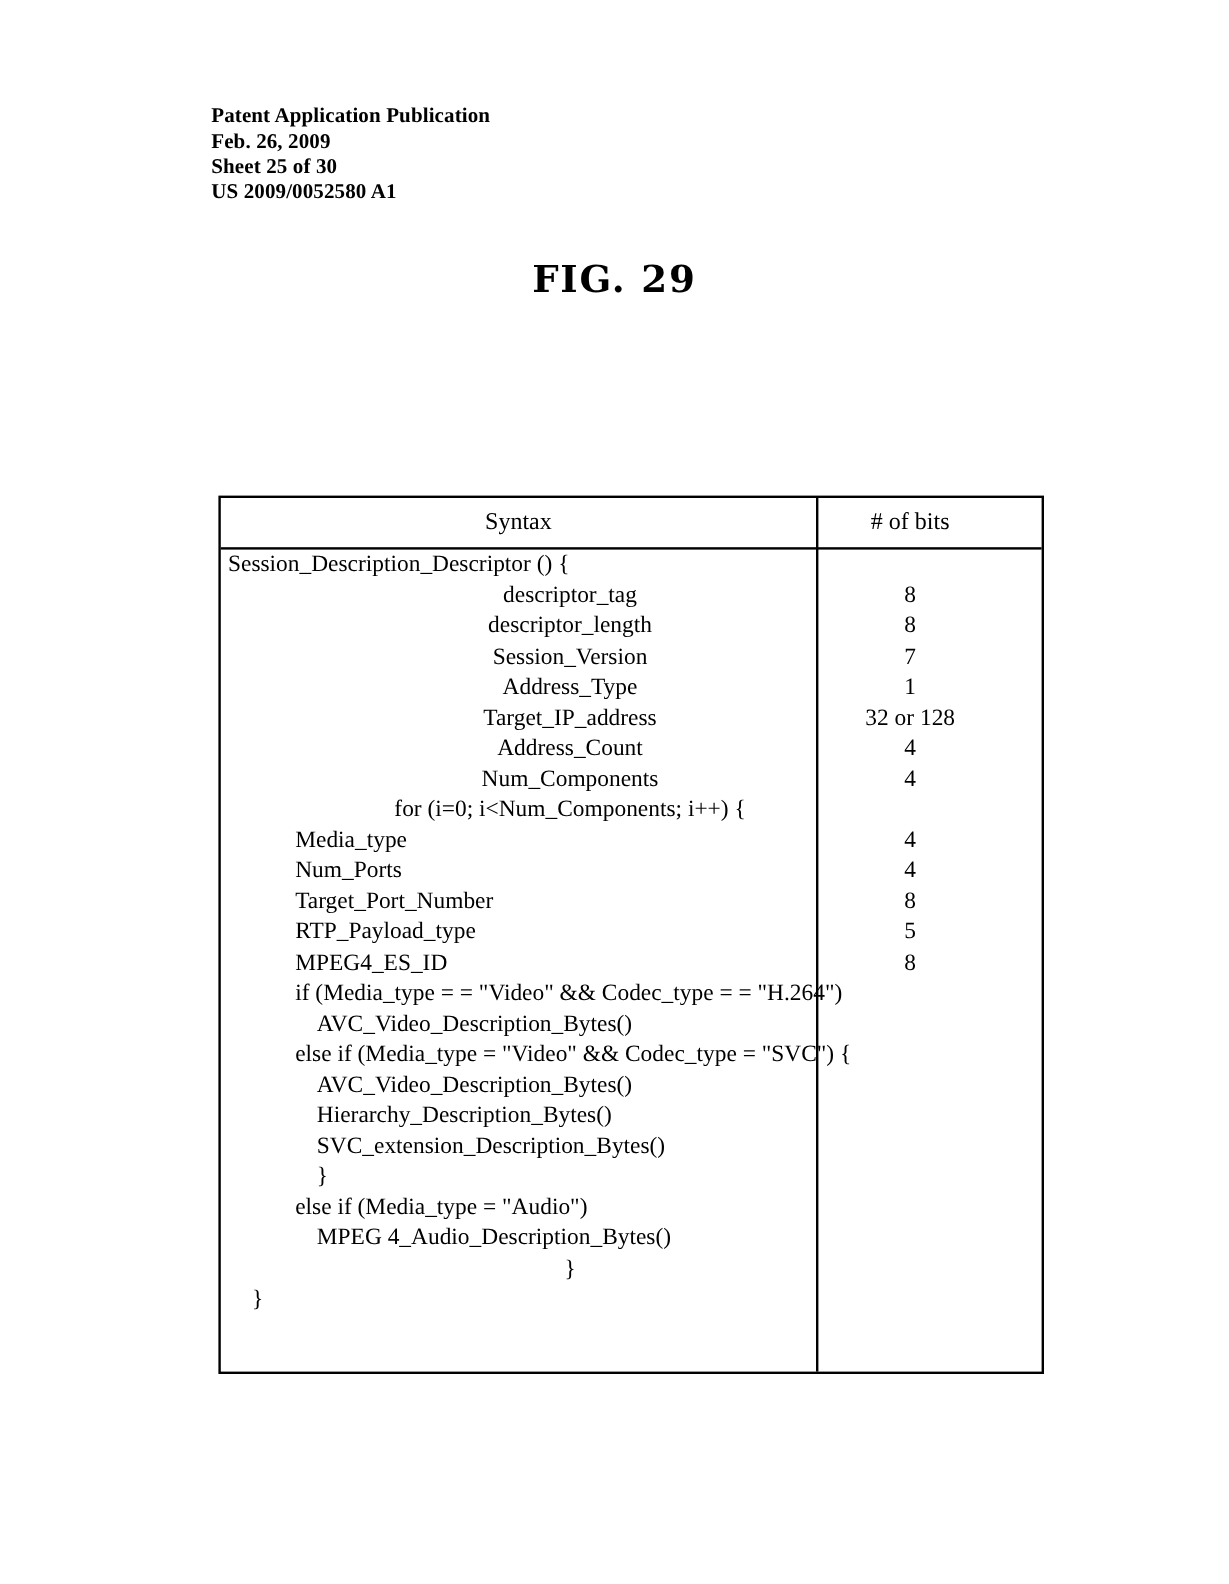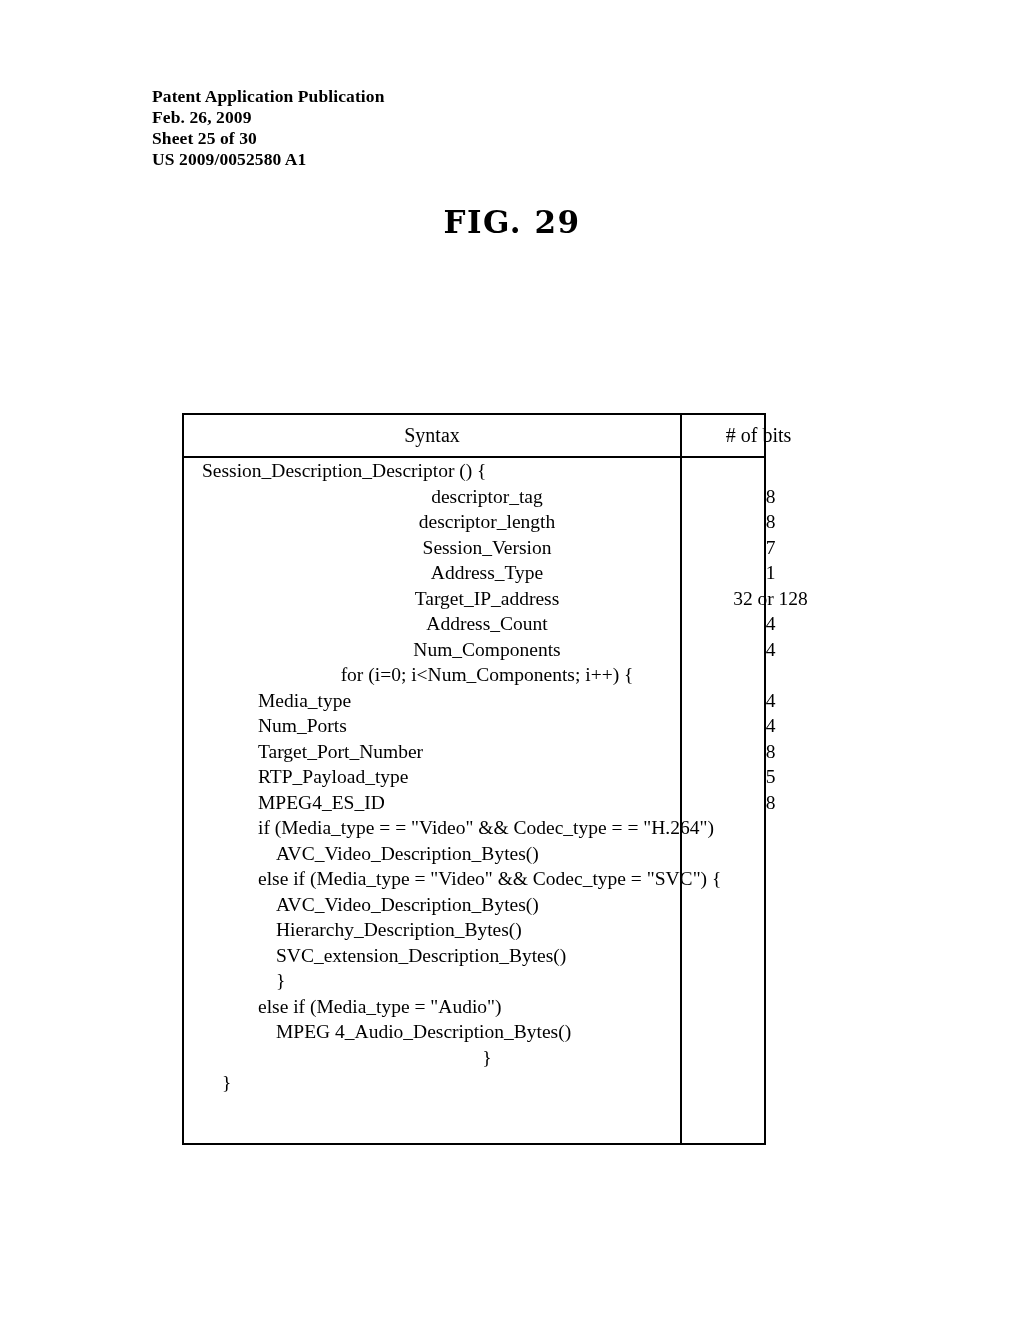--- a/index.html
+++ b/index.html
@@ -26,43 +26,43 @@
     height: 26px;
     display: flex;
     align-items: baseline;
     font-weight: bold;
     font-size: 17.5px;
     letter-spacing: 0.1px;
     white-space: nowrap;
     flex-direction: column;
   }
   #page-header .hdr-pub      { }
-  #page-header .hdr-date     { margin-left: 20px; }
+  #page-header .hdr-date     { margin-left: 44px; }
   #page-header .hdr-sheet    { margin-left: 4px; }
   #page-header .hdr-patno    { margin-left: 20px; }
 
   
   #fig-caption {
     position: absolute;
     left: 0;
-    top: 204px;
+    top: 215px;
     width: 1024px;
     text-align: center;
     font-family: "DejaVu Serif", "Liberation Serif", serif;
     font-weight: bold;
     font-size: 31px;
     letter-spacing: 1.5px;
   }
 
   
   #syntax-table {
     position: absolute;
     left: 182px;
     top: 413px;
-    width: 584px;
+    width: 688px;
     height: 732px;
     border: 2.5px solid #000000;
     box-sizing: border-box;
     background: #ffffff;
   }
 
   
   #table-head {
     position: relative;
     height: 43px;
@@ -90,21 +90,20 @@
     height: 100%;
     border-left: 2.5px solid #000000;
     box-sizing: border-box;
     pointer-events: none;
   }
 
   
   #table-body {
     position: relative;
     height: 684px;
-    padding-left: 12px;
   }
   .row {
     position: relative;
     height: 25.5px;
     line-height: 25.5px;
   }
   .row .syntax {
     position: absolute;
     left: 0;
     top: 0;

